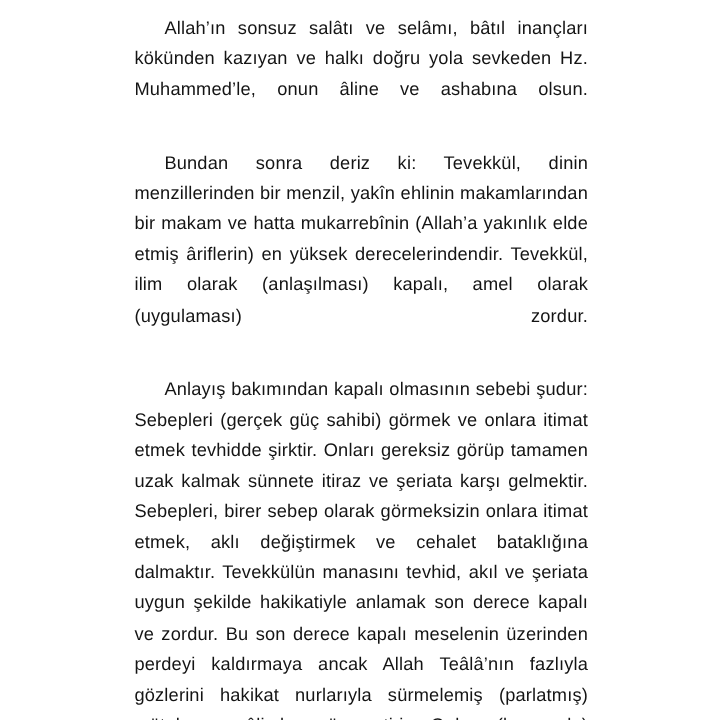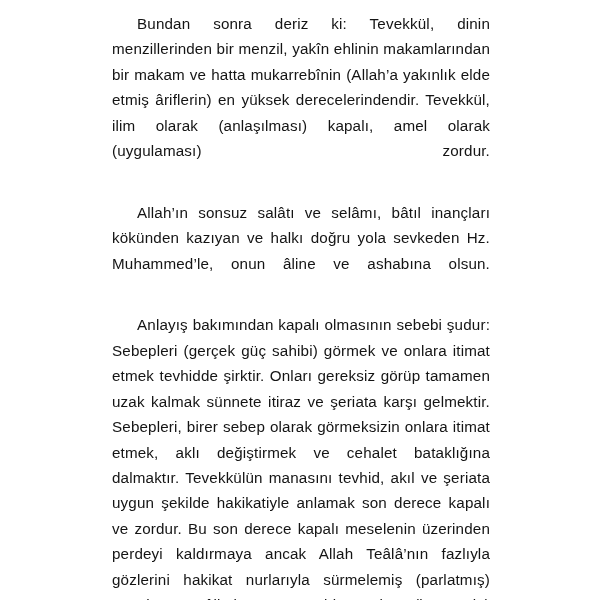--- a/index.html
+++ b/index.html
@@ -52,20 +52,20 @@
     display: inline-block;
     width: 100%;
   }
 </style>
 </head>
 <body>
 
 <div class="page">
   <div class="text-column">
 
+    <p class="para">Allah’ın sonsuz salâtı ve selâmı, bâtıl inançları kökünden kazıyan ve halkı doğru yola sevkeden Hz. Muhammed’le, onun âline ve ashabına olsun.</p>
+
     <p class="para">Bundan sonra deriz ki: Tevekkül, dinin menzillerinden bir menzil, yakîn ehlinin makamlarından bir makam ve hatta mukarrebînin (Allah’a yakınlık elde etmiş âriflerin) en yüksek derecelerindendir. Tevekkül, ilim olarak (anlaşılması) kapalı, amel olarak (uygulaması) zordur.</p>
-
-    <p class="para">Allah’ın sonsuz salâtı ve selâmı, bâtıl inançları kökünden kazıyan ve halkı doğru yola sevkeden Hz. Muhammed’le, onun âline ve ashabına olsun.</p>
 
     <p class="para">Anlayış bakımından kapalı olmasının sebebi şudur: Sebepleri (gerçek güç sahibi) görmek ve onlara itimat etmek tevhidde şirktir. Onları gereksiz görüp tamamen uzak kalmak sünnete itiraz ve şeriata karşı gelmektir. Sebepleri, birer sebep olarak görmeksizin onlara itimat etmek, aklı değiştirmek ve cehalet bataklığına dalmaktır. Tevekkülün manasını tevhid, akıl ve şeriata uygun şekilde hakikatiyle anlamak son derece kapalı ve zordur. Bu son derece kapalı meselenin üzerinden perdeyi kaldırmaya ancak Allah Teâlâ’nın fazlıyla gözlerini hakikat nurlarıyla sürmelemiş (parlatmış) mütehassıs âlimler güç yetirir. Onlar, (bu nurla) hakikati görüp gerçeği anladılar, sonra konuşmaları istendiğinde, müşahede ettiklerini açıkça ifade ettiler.</p>
 
   </div>
 </div>
 
 </body></html>

